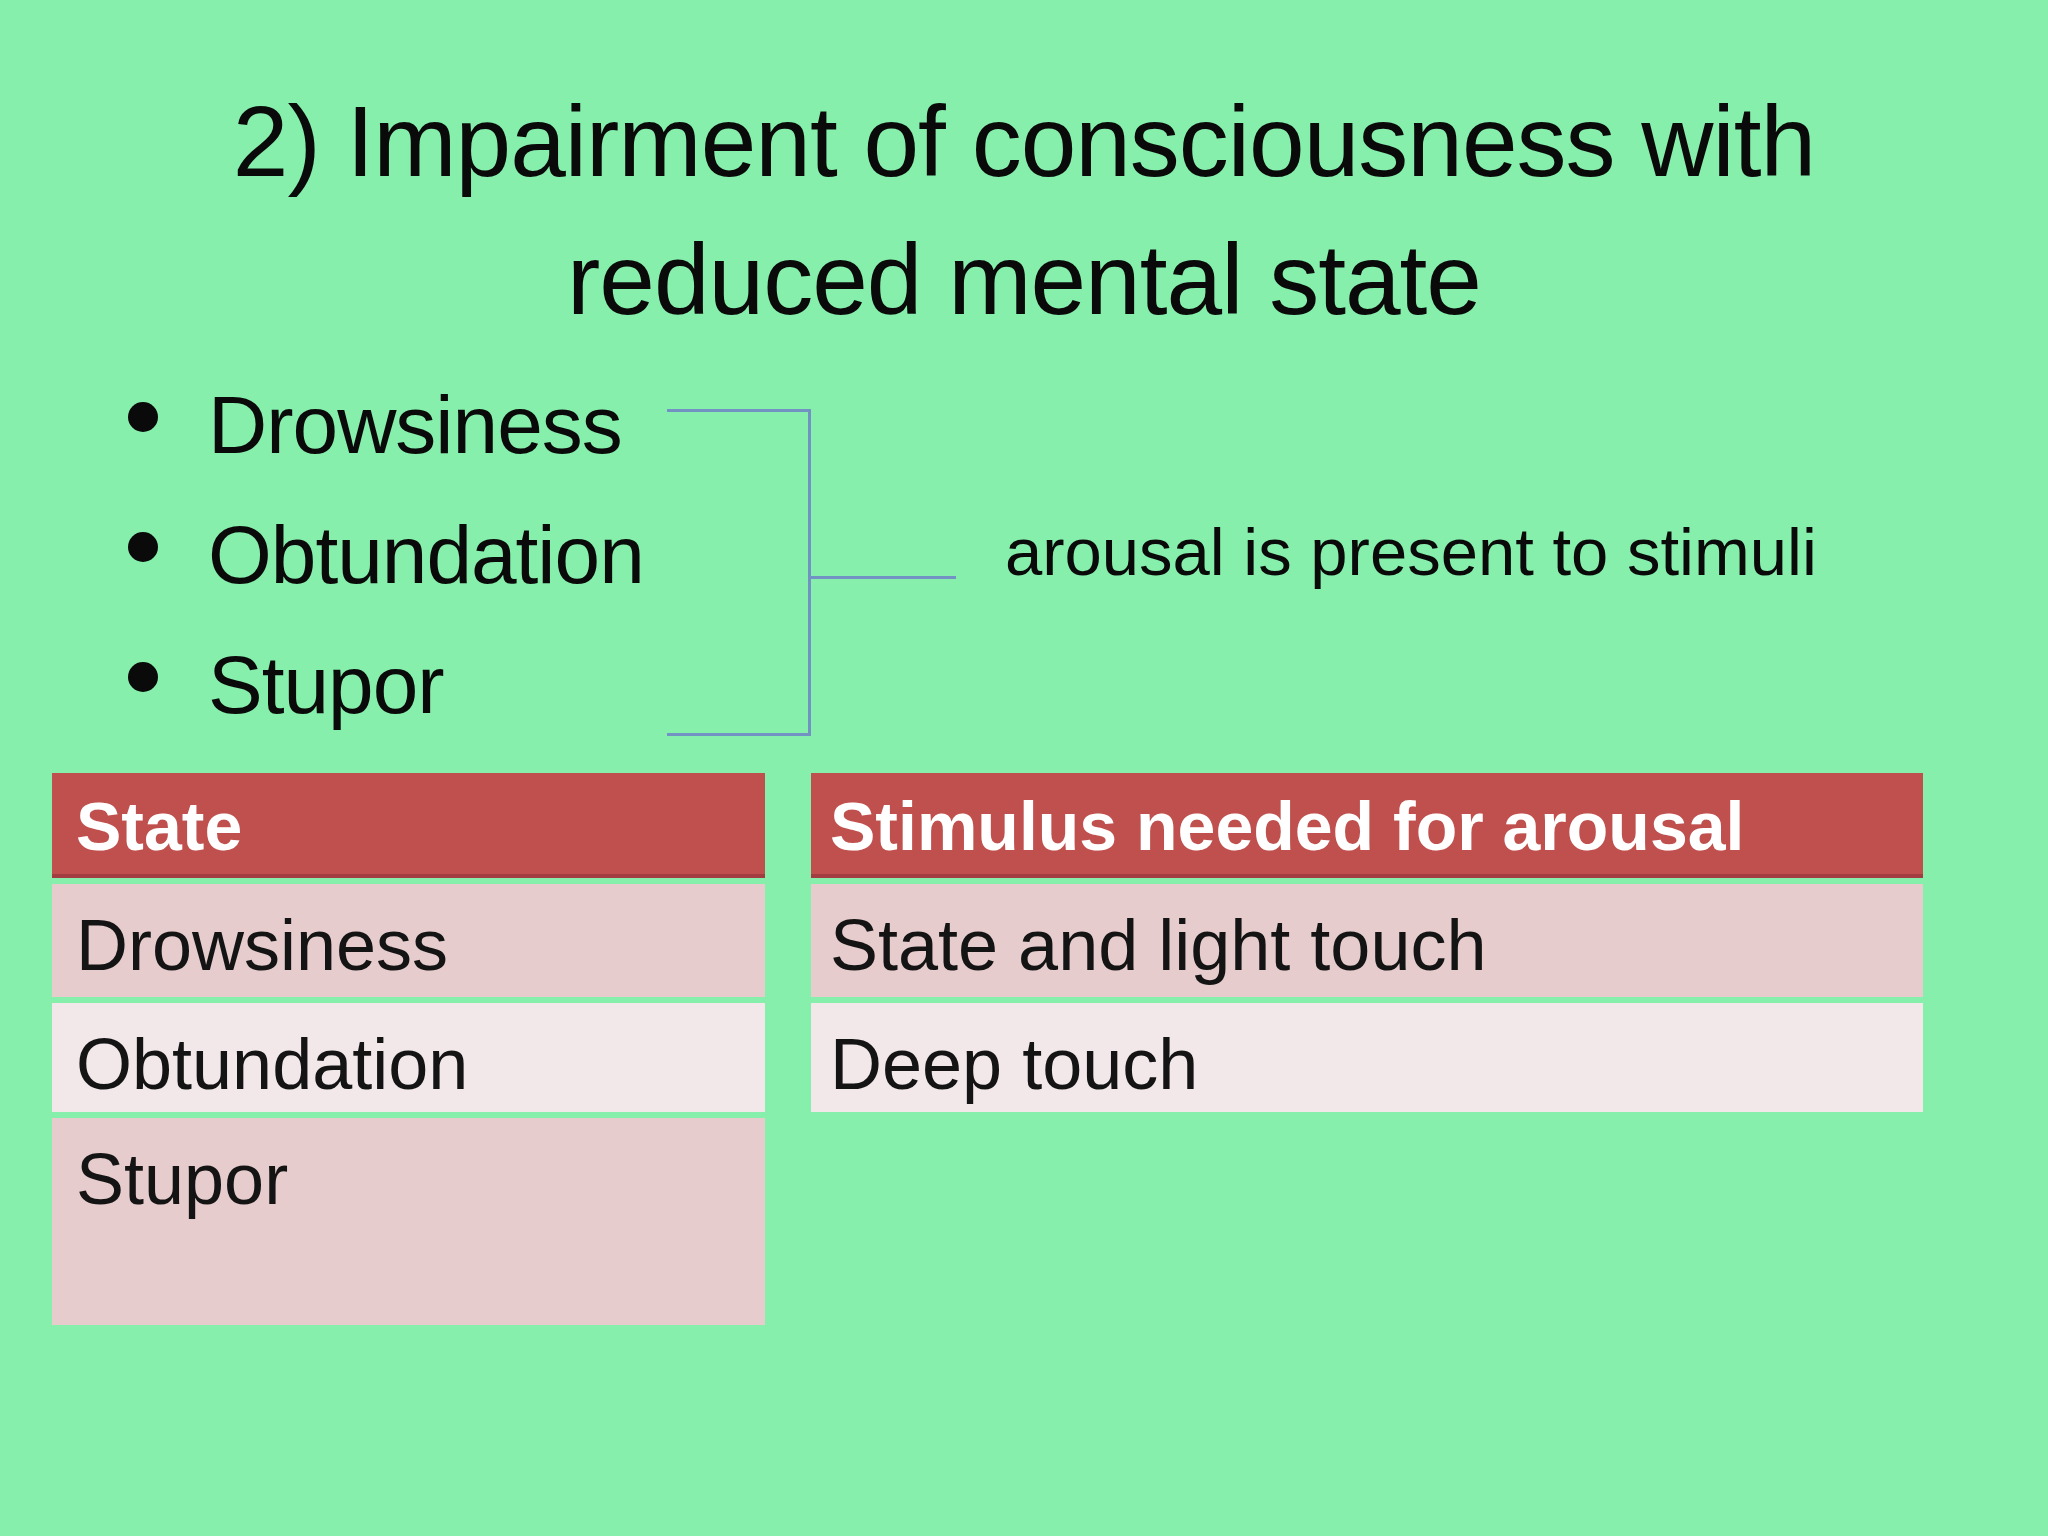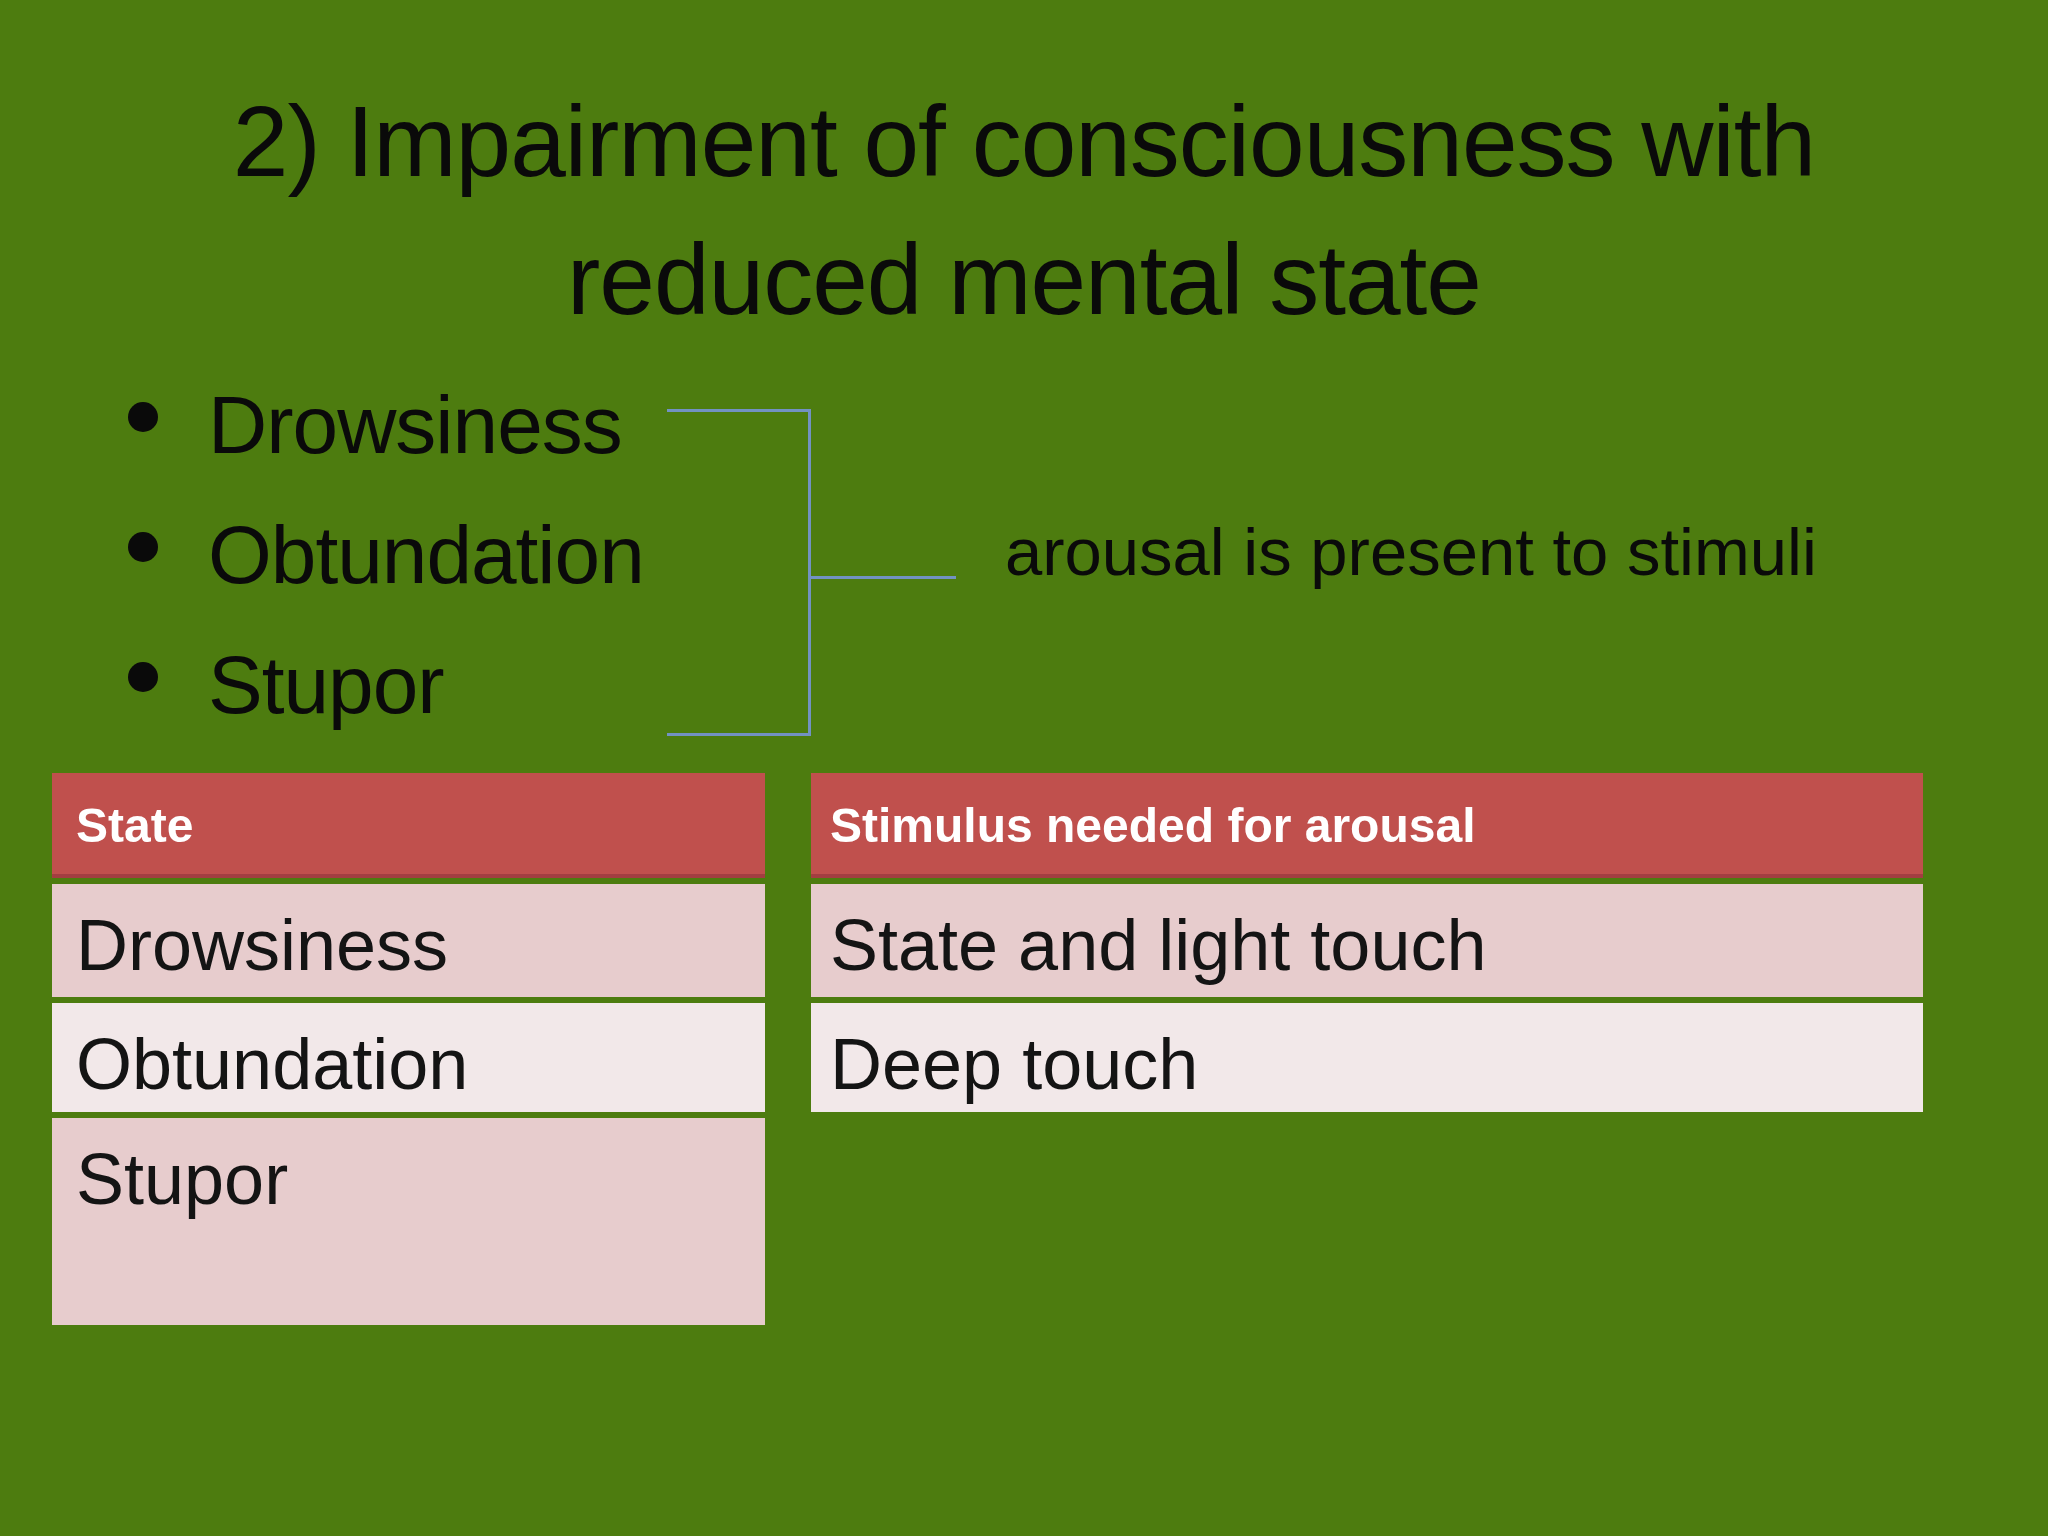--- a/index.html
+++ b/index.html
@@ -1,19 +1,19 @@
 <!DOCTYPE html>
 <html style="--header-bg: #c0504d; --header-edge: #a23e41; --row-pink: #e7cccd; --row-light: #f2e8e9; --bracket-blue: #7292c3;"><head>
 <meta charset="utf-8">
 <style>
   html,body { margin:0; padding:0; background:#ffffff; }
   .slide {
     position:relative;
     width:2048px; height:1536px;
-    background:#4d7c0f;
+    background:#86efac;
     font-family:"Liberation Sans", sans-serif;
     overflow:hidden;
     color:#000;
   }
 
   
   .title {
     position:absolute;
     top:72px; left:0; width:2048px;
     text-align:center;
@@ -74,21 +74,21 @@
     display:grid;
     grid-template-columns:713px 1152px;
     grid-template-rows:105px 113px 109px 207px;
     gap:6px;
   }
   .cell { box-sizing:border-box; }
   .th {
     background:var(--header-bg,#c0504d);
     color:#ffffff;
     font-weight:bold;
-    font-size:48px;
+    font-size:68px;
     line-height:74px;
     padding:16px 20px 0 24px;
     box-shadow: inset 0 -4px 0 var(--header-edge,#a23e41);
     white-space:nowrap;
   }
   .td {
     font-size:72px;
     line-height:94px;
     color:#141414;
     padding:14px 28px 0 24px;

